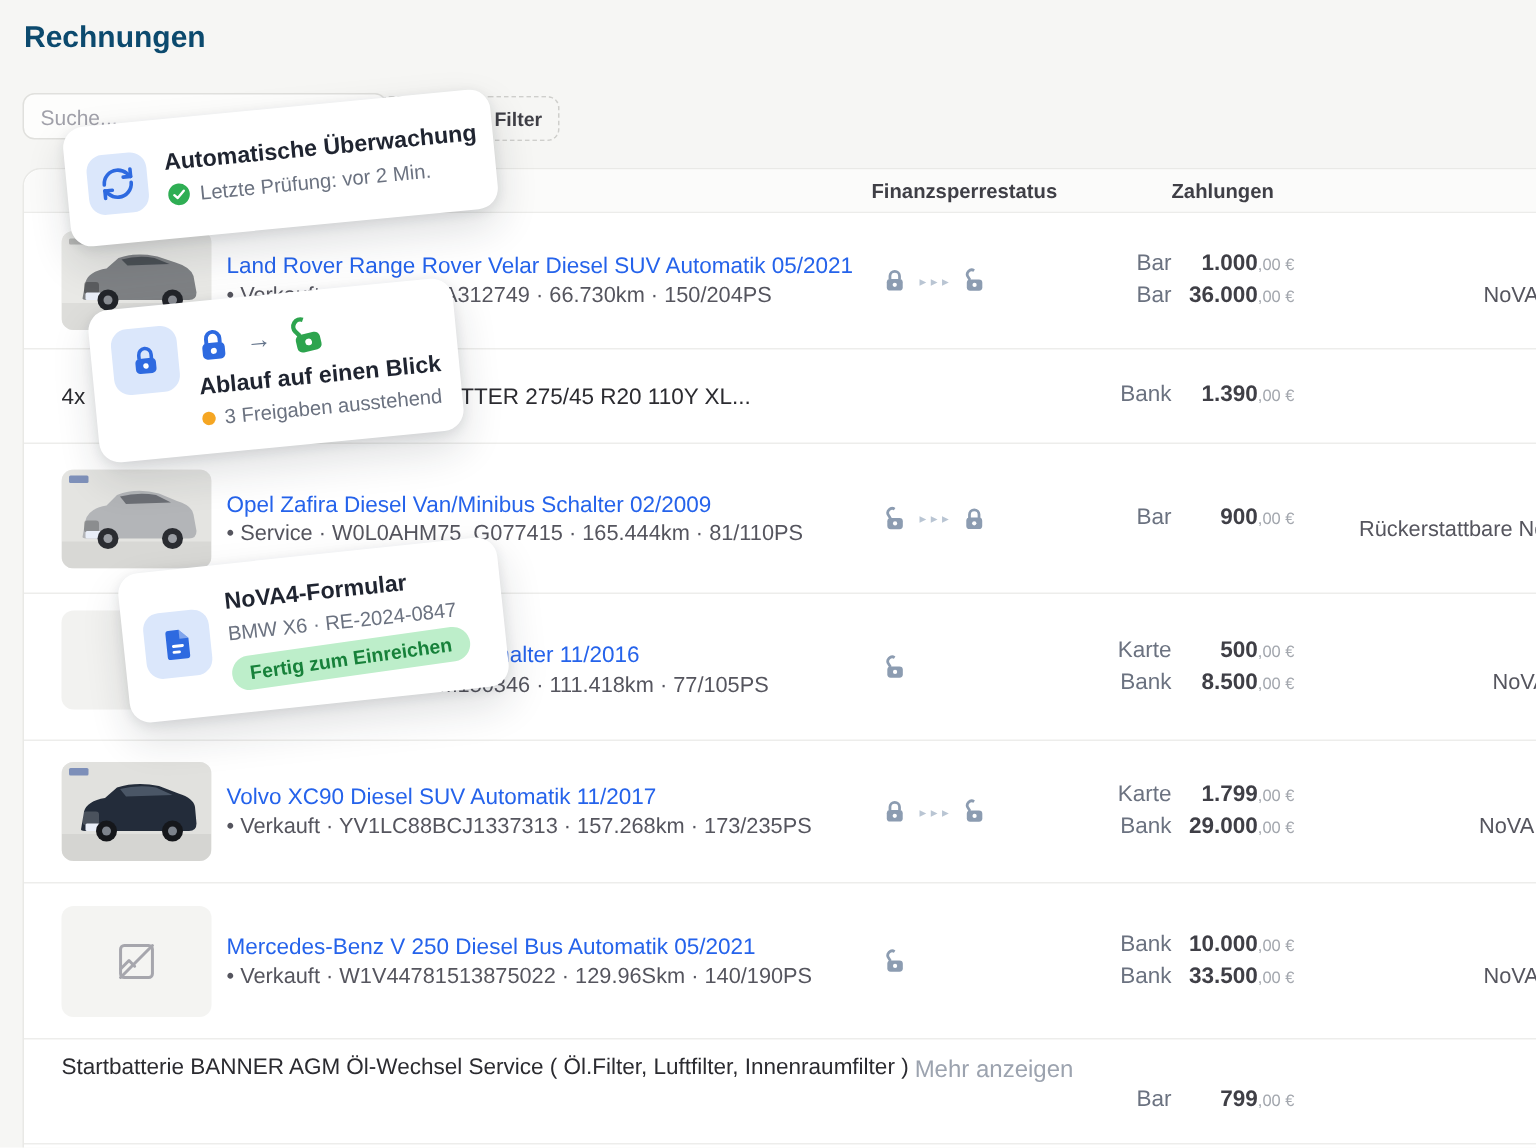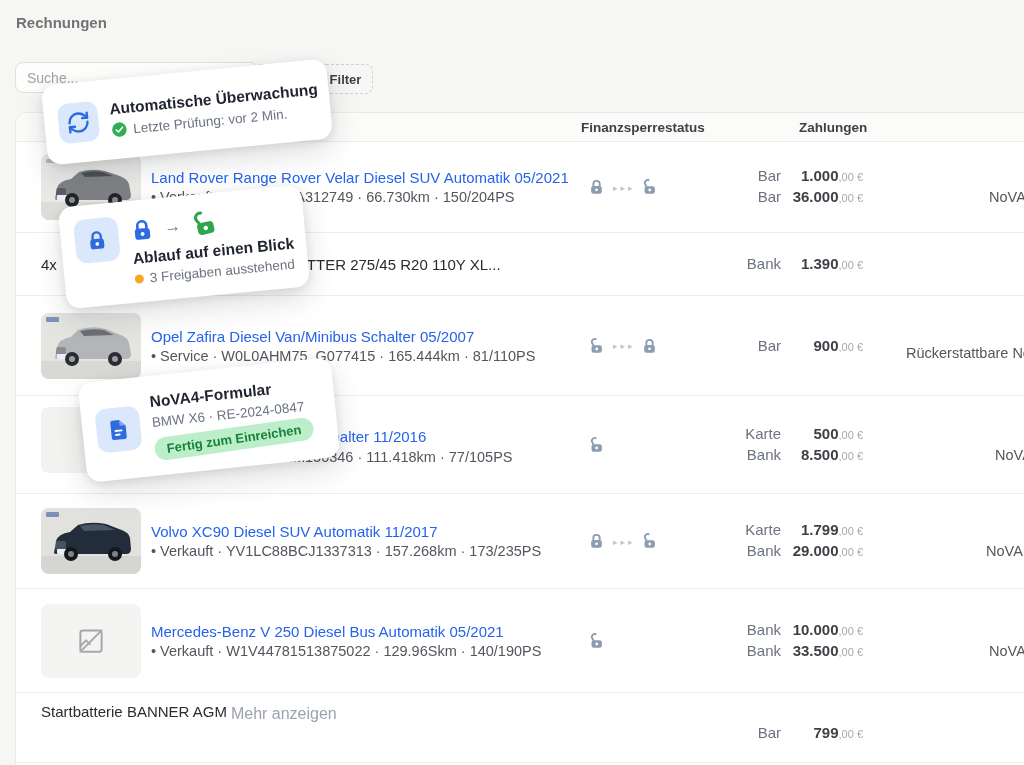--- a/index.html
+++ b/index.html
@@ -4,21 +4,21 @@
 <style>
   * { margin:0; padding:0; box-sizing:border-box; }
   html,body { width:1024px; height:765px; overflow:hidden; }
   body {
     position:relative;
     background:#f6f6f4;
     font-family:"Liberation Sans", sans-serif;
     color:#27272a;
   }
   
-  .page-title { position:absolute; left:16px; top:14px; font-size:15px; font-weight:700; color:#737373; }
+  .page-title { position:absolute; left:16px; top:14px; font-size:20px; font-weight:700; color:#0c4a6e; }
   .search-input {
     position:absolute; left:15px; top:62px; width:243px; height:31px;
     border:1px solid #e0e0dd; border-radius:8px; background:#fdfdfc;
     font-family:"Liberation Sans", sans-serif; font-size:14px; color:#27272a; padding:0 11px; outline:none;
   }
   .search-input::placeholder { color:#a1a1aa; }
   .chip-hidden {
     position:absolute; left:252px; top:64px; width:60px; height:30px;
     border:1.5px dashed #d2d2cf; border-radius:8px; background:transparent;
   }
@@ -28,21 +28,21 @@
     font-family:"Liberation Sans", sans-serif; font-size:13px; font-weight:700; color:#3f3f46; cursor:pointer;
   }
   
   .table-card {
     position:absolute; left:15px; top:112px; width:1090px; height:660px;
     background:#ffffff; border:1px solid #e9e9e6; border-radius:12px 12px 0 0;
   }
   .thead { position:relative; height:29px; background:#fbfbfa; border-bottom:1px solid #ececea; border-radius:12px 12px 0 0; }
   .th { position:absolute; top:7px; font-size:13.5px; font-weight:700; color:#3f3f46; }
   .th-finance { left:565px;text-align:right; }
-  .th-pay { left:783px; }
+  .th-pay { left:765px; }
   .row { position:relative; border-bottom:1px solid #ededeb; display:flex; align-items:center; }
   .r1{height:91px;} .r2{height:63px;} .r3{height:100px;} .r4{height:98px;}
   .r5{height:95px;} .r6{height:104px;} .r7{height:70px; border-bottom:1px solid #ededeb;}
   .main-col { display:flex; align-items:center; padding-left:25px; width:570px; flex:0 0 570px; }
   .thumb {
     width:100px; height:66px; border-radius:8px; overflow:hidden; flex:0 0 100px;
     margin-right:10px; background:#ececea;
   }
   .thumb.ph { background:#f4f4f2; height:74px; display:flex; align-items:center; justify-content:center; }
   .thumb.empty { background:#f2f2f0; }
@@ -195,21 +195,21 @@
           <path d="M39 18 Q51 15 63 17 L73 22 L43 23 Z" fill="rgba(22,27,36,.45)"></path>
           <rect x="15" y="34" width="10" height="8" rx="2" fill="rgba(0,0,0,.22)"></rect>
           <rect x="16" y="41" width="13" height="5" rx="1" fill="#e9eef8"></rect>
           <circle cx="31" cy="46" r="7" fill="#2a2c31"></circle>
             <circle cx="74" cy="46" r="7" fill="#2a2c31"></circle>
           <circle cx="31" cy="46" r="3" fill="#9b9ea4"></circle>
             <circle cx="74" cy="46" r="3" fill="#9b9ea4"></circle>
         </svg>
       </div>
       <div class="veh-text">
-        <a class="veh-title">Opel Zafira Diesel Van/Minibus Schalter 05/2007</a>
+        <a class="veh-title">Opel Zafira Diesel Van/Minibus Schalter 02/2009</a>
         <div class="veh-details"><span>• Service · W0L0AHM75</span><span class="gap-8"></span><span>G077415 · 165.444km · 81/110PS</span></div>
       </div>
     </div>
     <div class="locks">
       <svg width="17" height="17" viewBox="0 0 24 24">
           <use href="#lock-open"></use>
         </svg>
       <span class="lock-arrows">▸▸▸</span>
       <svg width="17" height="17" viewBox="0 0 24 24">
           <use href="#lock-closed"></use>
@@ -318,20 +318,21 @@
           <span class="pay-label">Bank</span>
           <span class="pay-value"><span>33.500</span><small>,00 €</small></span>
         </div>
     </div>
     <div class="nova low p6">NoVA</div>
   </div>
 
   <div class="row r7">
     <div class="svc-block">
       <div class="svc-line">Startbatterie BANNER AGM</div>
+      <div class="svc-line">Öl-Wechsel Service ( Öl.Filter, Luftfilter, Innenraumfilter )</div>
       <div class="svc-more">Mehr anzeigen</div>
     </div>
     <div class="pay" style="top:30px; transform:none;">
       <div class="pay-line">
           <span class="pay-label">Bar</span>
           <span class="pay-value"><span>799</span><small>,00 €</small></span>
         </div>
     </div>
   </div>
 </div>

